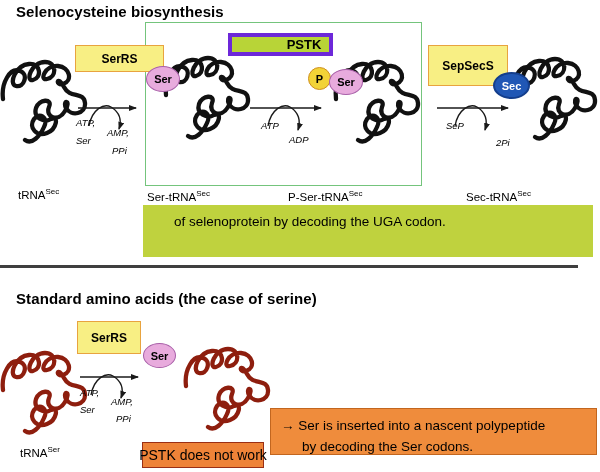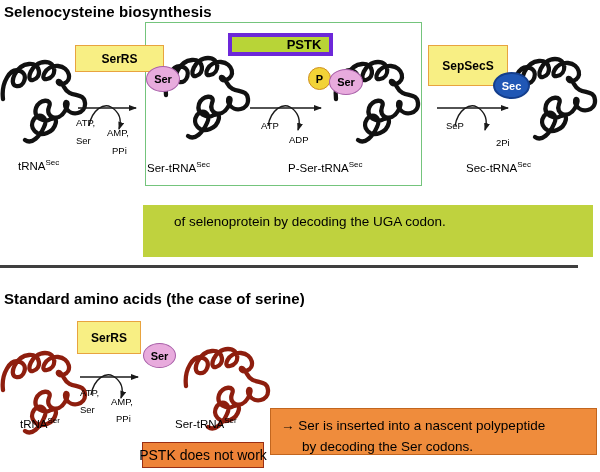--- a/index.html
+++ b/index.html
@@ -3,40 +3,40 @@
 <meta charset="utf-8">
 <style>
   html,body{margin:0;padding:0;background:#ffffff;}
   .canvas{
     position:relative;width:600px;height:472px;background:#ffffff;
     font-family:"Liberation Sans","DejaVu Sans",sans-serif;color:#000;
     overflow:hidden;
   }
   .abs{position:absolute;}
   .art{position:absolute;left:0;top:0;}
-  .section-title{font-size:15px;font-weight:600;letter-spacing:0.1px;}
+  .section-title{font-size:15px;font-weight:600;letter-spacing:0.1px;margin-left:12px;}
   .enzyme{
     position:absolute;display:flex;align-items:center;justify-content:center;
     background:#f8ef84;border:1.5px solid #e8a33f;
     font-size:12px;font-weight:700;text-align:center;box-sizing:border-box;
   }
   .enzyme.pstk{background:#b8d437;border:4px solid #6d28d9;font-size:13px;padding-left:47px;}
   .outline-box{
     position:absolute;border:1.5px solid #74c47c;box-sizing:border-box;background:transparent;
   }
   .badge{
     position:absolute;display:flex;align-items:center;justify-content:center;
     border-radius:50%;font-size:11px;font-weight:700;box-sizing:border-box;
   }
   .badge.ser{background:#e8abdd;border:1.5px solid #a85fa8;color:#000;}
   .badge.p{background:#f2d337;border:1.5px solid #cf8f1f;color:#000;}
   .badge.sec{background:#2057b5;border:2px solid #143e8c;color:#ffffff;}
-  .mol-label{position:absolute;font-size:11.5px;white-space:nowrap;}
+  .mol-label{position:absolute;font-size:11.5px;white-space:nowrap;margin-top:29px;}
   .mol-label sup{font-size:8px;}
-  .rxn-label{position:absolute;font-size:9.5px;white-space:nowrap;}
+  .rxn-label{position:absolute;font-size:9.5px;white-space:nowrap;font-style:italic;}
   .callout{
     position:absolute;box-sizing:border-box;font-size:13.5px;line-height:21px;
     padding:6px 10px 5px 10px;white-space:nowrap;
   }
   .callout.green{background:#bfd23e;}
   .callout.orange{background:#ef8c3c;border:1px solid #c2661f;}
   .callout .l2{padding-left:21px;}
   .note{
     position:absolute;display:flex;align-items:center;justify-content:center;
     background:#ee8338;border:1.5px solid #9a2f15;font-size:14px;box-sizing:border-box;

